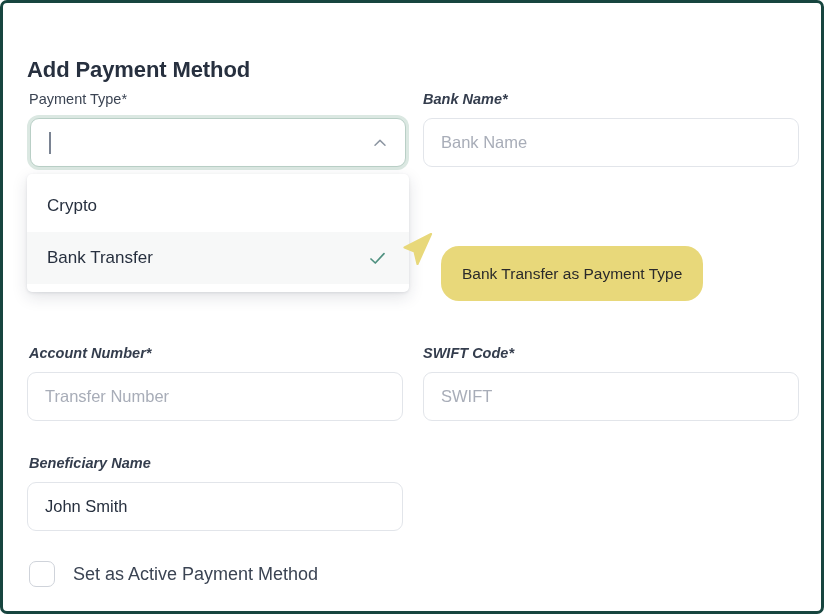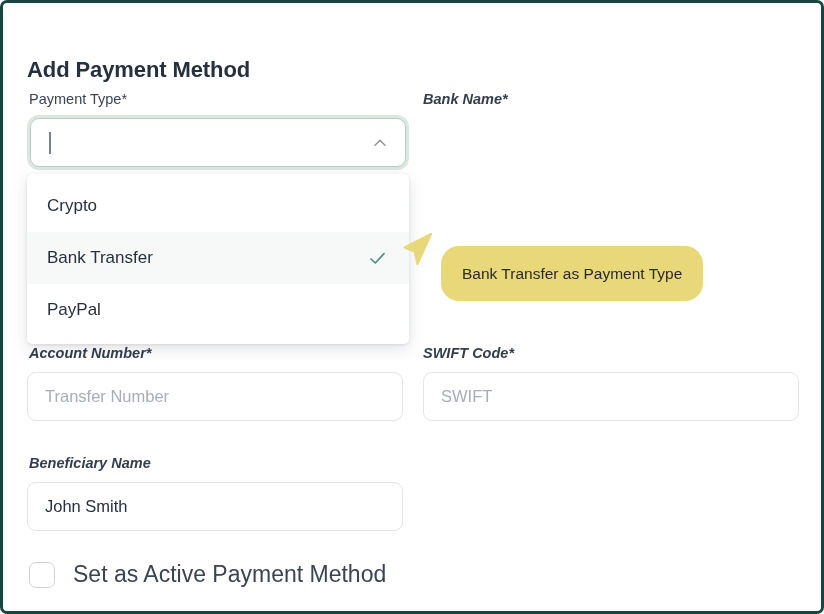--- a/index.html
+++ b/index.html
@@ -171,21 +171,21 @@
   .checkbox {
     box-sizing: border-box;
     width: 26px;
     height: 26px;
     border: 1.6px solid #cfd3da;
     border-radius: 7px;
     background: #ffffff;
   }
   .check-label {
     margin-left: 18px;
-    font-size: 23px;
+    font-size: 18px;
     color: #3b4453;
     white-space: nowrap;
   }
 </style>
 </head>
 <body>
 
 <div id="app-frame">
   <div class="form-area">
 
@@ -198,36 +198,36 @@
         <span class="caret"></span>
         <span class="chev-up">
           <svg viewBox="0 0 16 16" width="16" height="16" aria-hidden="true">
             <path d="M3 10.2 L8 5.4 L13 10.2" fill="none" stroke="#8e97a3" stroke-width="1.5" stroke-linecap="round" stroke-linejoin="round"></path>
           </svg>
         </span>
       </div>
     </div>
 
     <div class="field-label semibold" style="left:420px; top:88px;">Bank Name*</div>
+    <div class="input-box" style="left:420px; top:115px;">
+      <span class="placeholder">Bank Name</span>
+    </div>
 
     <div class="dropdown">
       <div class="dd-item">
         <span>Crypto</span>
       </div>
       <div class="dd-item selected">
         <span>Bank Transfer</span>
         <span class="dd-check">
           <svg viewBox="0 0 19 19" width="19" height="19" aria-hidden="true">
             <path d="M3 10 L7.3 14 L16 4.6" fill="none" stroke="#4f9180" stroke-width="1.7" stroke-linecap="round" stroke-linejoin="round"></path>
           </svg>
         </span>
       </div>
-      <div class="dd-item">
-        <span>PayPal</span>
-      </div>
     </div>
 
     <div class="cursor">
       <svg viewBox="0 0 34 40" width="34" height="40" aria-hidden="true">
         <path d="M30 1 L3.5 14.5 L13.5 18.5 L16.5 31 Z" fill="#e8d87a" stroke="#e8d87a" stroke-width="2.2" stroke-linejoin="round"></path>
       </svg>
     </div>
 
     <div class="tooltip">
       <span>Bank Transfer as Payment Type</span>

